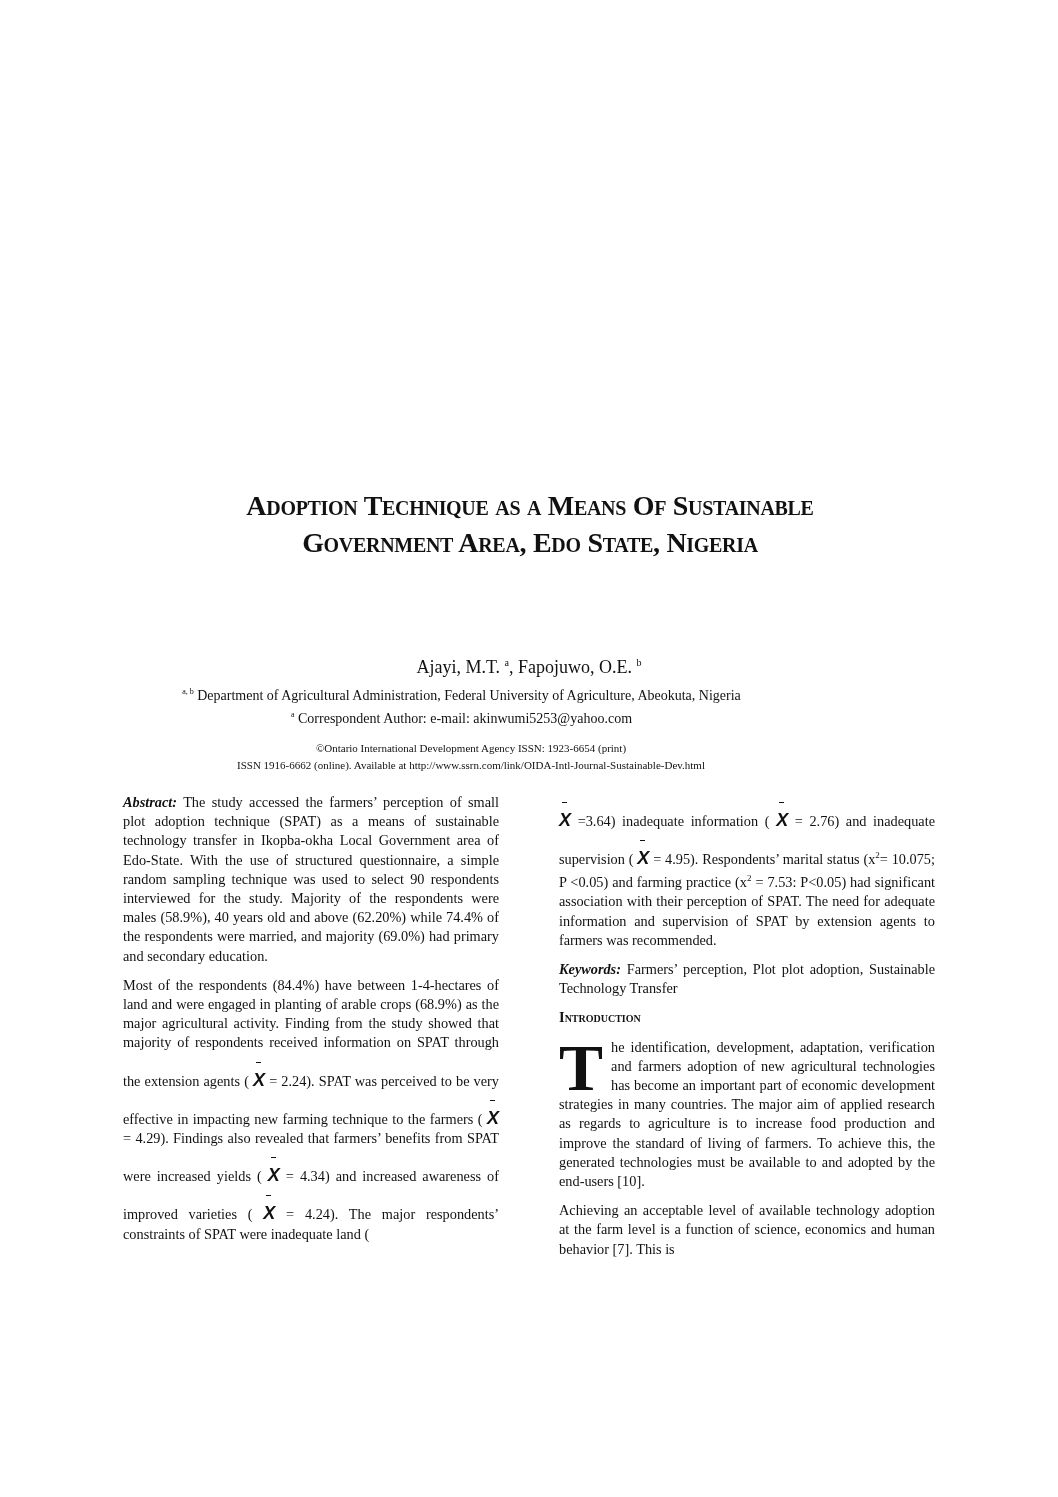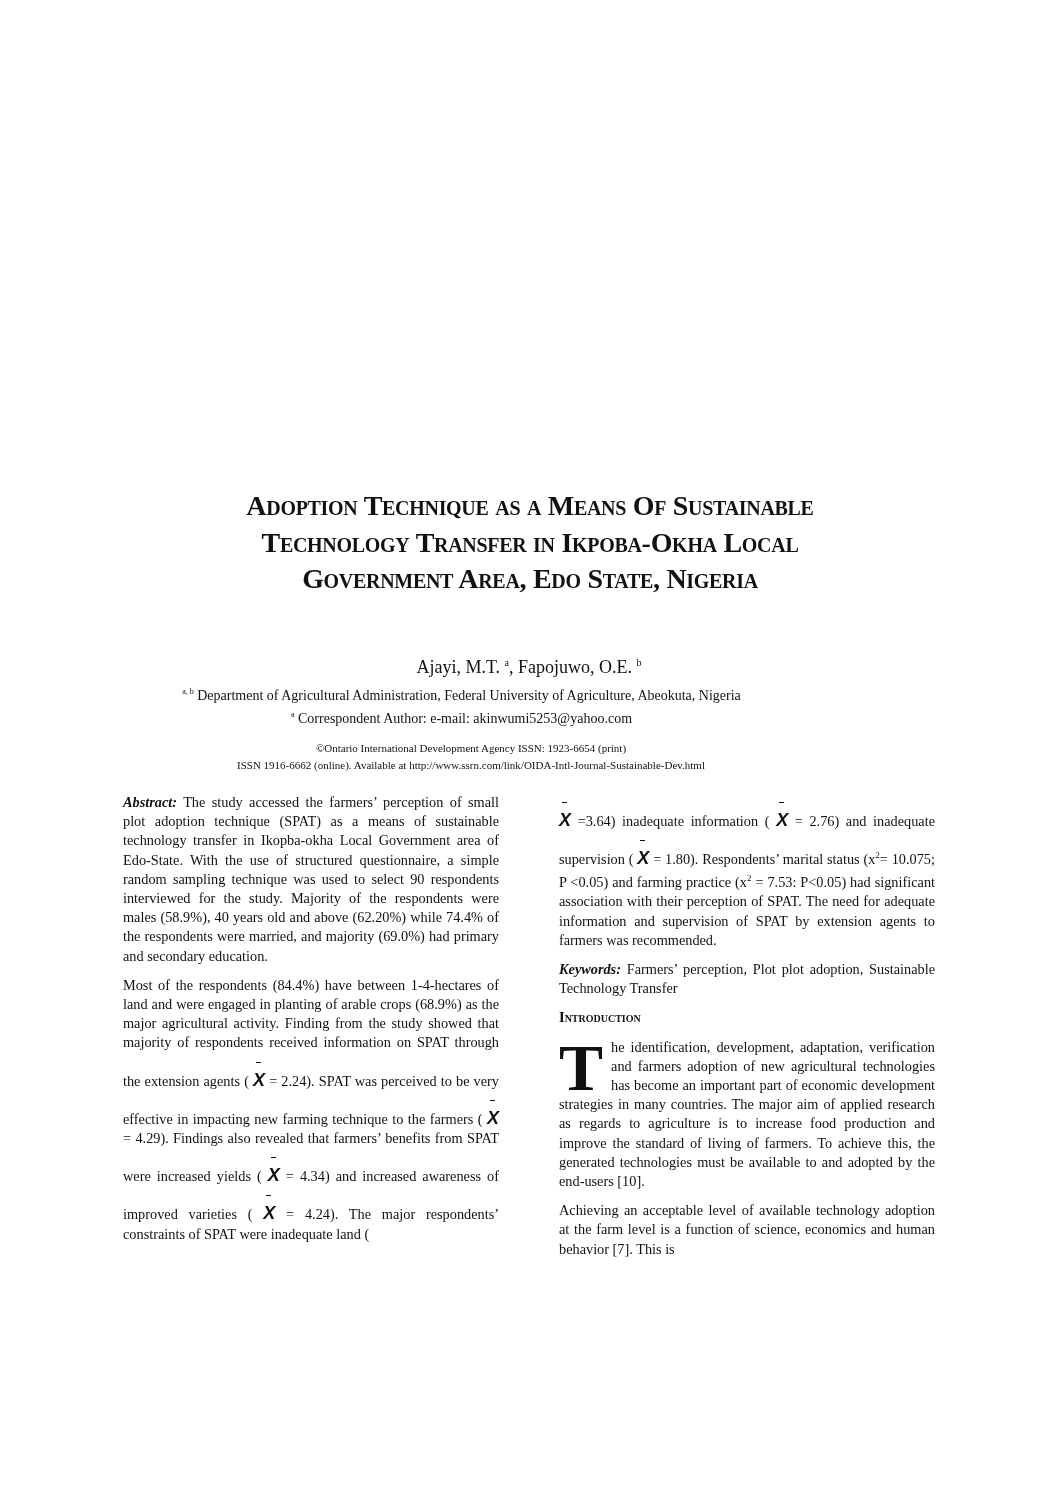--- a/index.html
+++ b/index.html
@@ -20,21 +20,20 @@
   .xbar::before { content:""; position:absolute; left:3px; top:-9px; width:5px; height:1px; background:#111; }
   .head { text-align:left; font-weight:bold; font-variant:small-caps; font-size:14.5px; margin:10px 0 10px 0; }
   .dropcap { float:left; font-size:66px; line-height:52px; font-weight:bold; margin:4px 8px 0 0; }
   sup.s { font-size:9px; }
 </style>
 </head>
 <body>
 
 <div class="title">
   <div>Adoption Technique as a Means Of Sustainable</div>
-  <div>Technology Transfer in Ikpoba-Okha Local</div>
   <div>Government Area, Edo State, Nigeria</div>
 </div>
 
 <div class="authors">
   <span>Ajayi, M.T.</span>
   <sup>a</sup><span>, </span><span>Fapojuwo, O.E.</span>
   <sup>b</sup>
 </div>
 
 <div class="affil">
@@ -65,21 +64,21 @@
   </p>
 </div>
 
 <div class="col right">
   <p>
     <span class="xbar">X</span>
     <span>=3.64) inadequate information (</span>
     <span class="xbar">X</span>
     <span>= 2.76) and inadequate supervision (</span>
     <span class="xbar">X</span>
-    <span>= 1.80). Respondents’ marital status (x</span><sup class="s">2</sup><span>= 10.075; P &lt;0.05) and farming practice (x</span><sup class="s">2</sup>
+    <span>= 4.95). Respondents’ marital status (x</span><sup class="s">2</sup><span>= 10.075; P &lt;0.05) and farming practice (x</span><sup class="s">2</sup>
     <span>= 7.53: P&lt;0.05) had significant association with their perception of SPAT. The need for adequate information and supervision of SPAT by extension agents to farmers was recommended.</span>
   </p>
   <p>
     <span class="lbl">Keywords:</span>
     <span>Farmers’ perception, Plot plot adoption, Sustainable Technology Transfer</span>
   </p>
   <div class="head">Introduction</div>
   <p>
     <span class="dropcap">T</span><span>he identification, development, adaptation, verification and farmers adoption of new agricultural technologies has become an important part of economic development strategies in many countries. The major aim of applied research as regards to agriculture is to increase food production and improve the standard of living of farmers. To achieve this, the generated technologies must be available to and adopted by the end-users [10].</span>
   </p>

